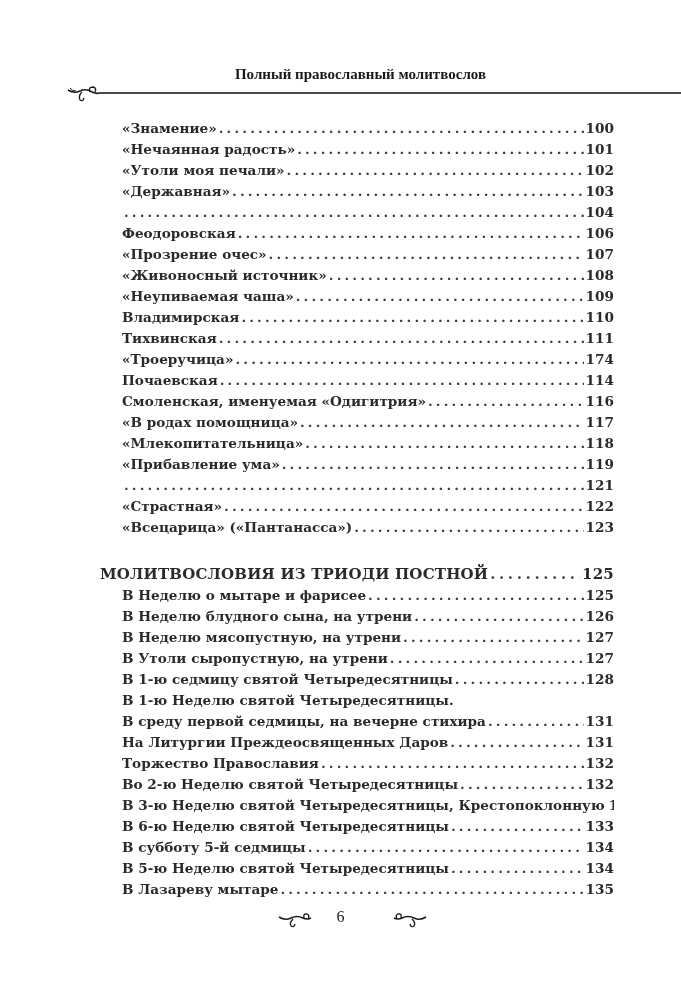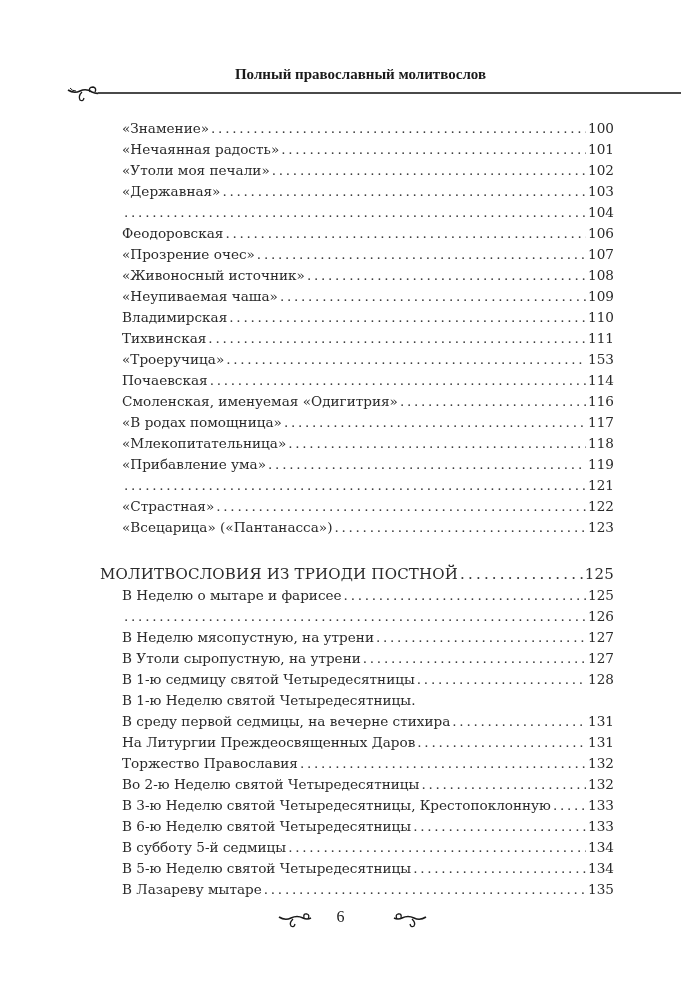--- a/index.html
+++ b/index.html
@@ -16,21 +16,21 @@
   .head-rule {
     position: absolute; top: 92px; left: 98px; right: 0; height: 2px; background: #4a4a4a;
   }
   .ornament { position: absolute; }
   .ornament svg { display: block; }
   .toc {
     position: absolute; top: 118px; left: 100px; width: 514px;
   }
   .row {
     display: flex; align-items: baseline; height: 21px; line-height: 21px;
-    font-size: 13.6px; white-space: nowrap; overflow: hidden;
+    font-size: 13.6px; white-space: nowrap; overflow: hidden; font-weight: bold;
   }
   .row.sub { padding-left: 22px; }
   .row.section { font-size: 15px; margin-top: 26px; letter-spacing: 0.2px; }
   .row .title { flex: 0 0 auto; }
   .row .leader {
     flex: 1 1 auto; overflow: hidden; margin: 0 2px; color: #3a3a3a;
     letter-spacing: 2.2px;
   }
   .row .leader::before {
     content: ". . . . . . . . . . . . . . . . . . . . . . . . . . . . . . . . . . . . . . . . . . . . . . . . . . . . . . . . . . . . . . . . . . . . . . . . . . . . . . . . . . . .";
@@ -112,21 +112,21 @@
       <span class="page">110</span>
     </div>
   <div class="row sub">
       <span class="title">Тихвинская</span>
       <span class="leader"></span>
       <span class="page">111</span>
     </div>
   <div class="row sub">
       <span class="title">«Троеручица»</span>
       <span class="leader"></span>
-      <span class="page">153</span>
+      <span class="page">174</span>
     </div>
   <div class="row sub">
       <span class="title">Почаевская</span>
       <span class="leader"></span>
       <span class="page">114</span>
     </div>
   <div class="row sub">
       <span class="title">Смоленская, именуемая «Одигитрия»</span>
       <span class="leader"></span>
       <span class="page">116</span>
@@ -166,20 +166,21 @@
       <span class="leader"></span>
       <span class="page">125</span>
     </div>
 
   <div class="row sub">
       <span class="title">В Неделю о мытаре и фарисее</span>
       <span class="leader"></span>
       <span class="page">125</span>
     </div>
   <div class="row sub">
+      <span class="title">В Неделю блудного сына, на утрени</span>
       <span class="leader"></span>
       <span class="page">126</span>
     </div>
   <div class="row sub">
       <span class="title">В Неделю мясопустную, на утрени</span>
       <span class="leader"></span>
       <span class="page">127</span>
     </div>
   <div class="row sub">
       <span class="title">В Утоли сыропустную, на утрени</span>

